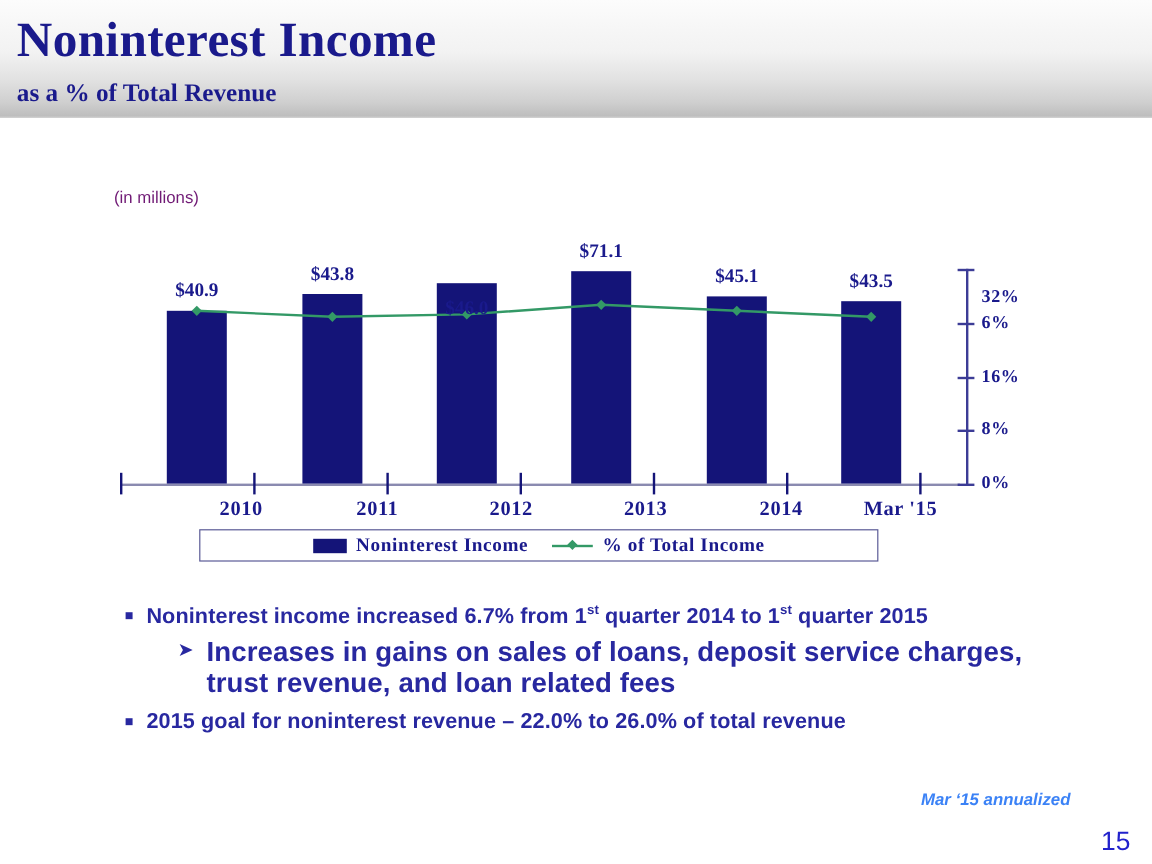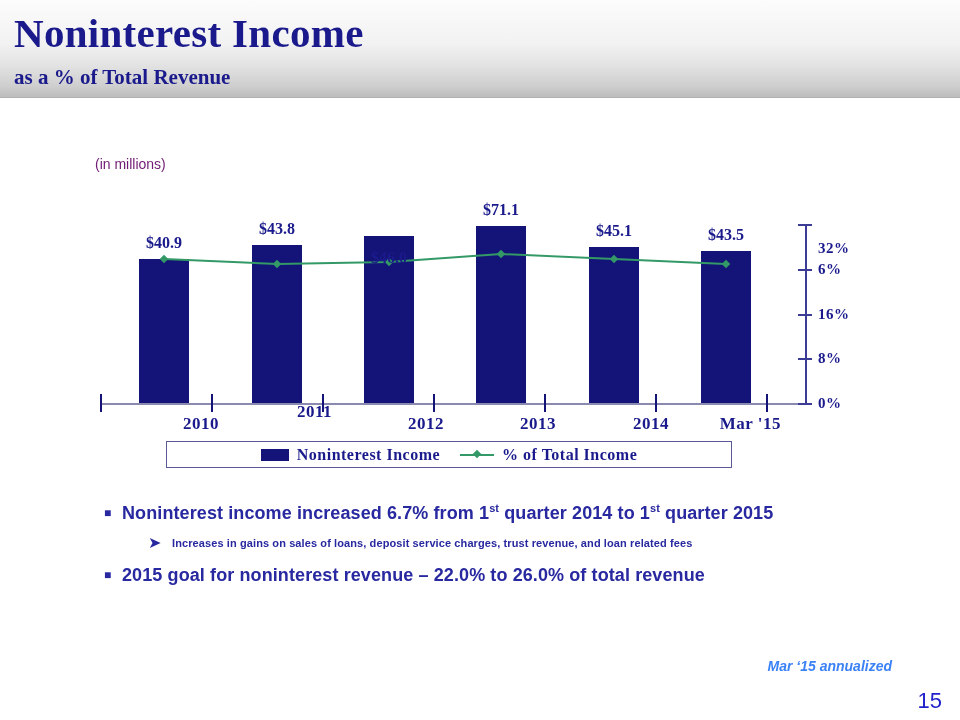--- a/index.html
+++ b/index.html
@@ -235,21 +235,21 @@
   .bullet-text sup {
     font-size: 11px;
     vertical-align: super;
     line-height: 0;
   }
   .sub-bullet {
     margin-left: 48px;
     margin-top: 4px;
   }
   .sub-bullet .bullet-text {
-    font-size: 11px;
+    font-size: 23px;
   }
   .footnote {
     position: absolute;
     right: 68px;
     top: 658px;
     font-size: 14px;
     font-weight: bold;
     font-style: italic;
     color: #3b82f6;
     white-space: nowrap;
@@ -307,21 +307,21 @@
     </svg>
 
     <div class="bar-label" style="left:114px; top:136px; width:100px;">$40.9</div>
     <div class="bar-label" style="left:227px; top:122px; width:100px;">$43.8</div>
     <div class="bar-label" style="left:339px; top:113px; width:100px;margin-top:38px;">$46.0</div>
     <div class="bar-label" style="left:451px; top:103px; width:100px;">$71.1</div>
     <div class="bar-label" style="left:564px; top:124px; width:100px;">$45.1</div>
     <div class="bar-label" style="left:676px; top:128px; width:100px;">$43.5</div>
 
     <div class="cat-label" style="left:109px; top:316px; width:110px;">2010</div>
-    <div class="cat-label" style="left:222px; top:304px; width:110px;">2011</div>
+    <div class="cat-label" style="left:222px; top:316px; width:110px;">2011</div>
     <div class="cat-label" style="left:334px; top:316px; width:110px;">2012</div>
     <div class="cat-label" style="left:446px; top:316px; width:110px;">2013</div>
     <div class="cat-label" style="left:559px; top:316px; width:110px;">2014</div>
     <div class="cat-label" style="left:671px; top:316px; width:110px;">Mar '15</div>
 
     <div class="axis-line-y" style="left:805px; top:126px; height:180px;"></div>
 
     <div class="axis-tick-y" style="left:798px; top:126px; width:14px;"></div>
     <div class="axis-tick-y" style="left:798px; top:171px; width:14px;"></div>
     <div class="axis-tick-y" style="left:798px; top:216px; width:14px;"></div>

